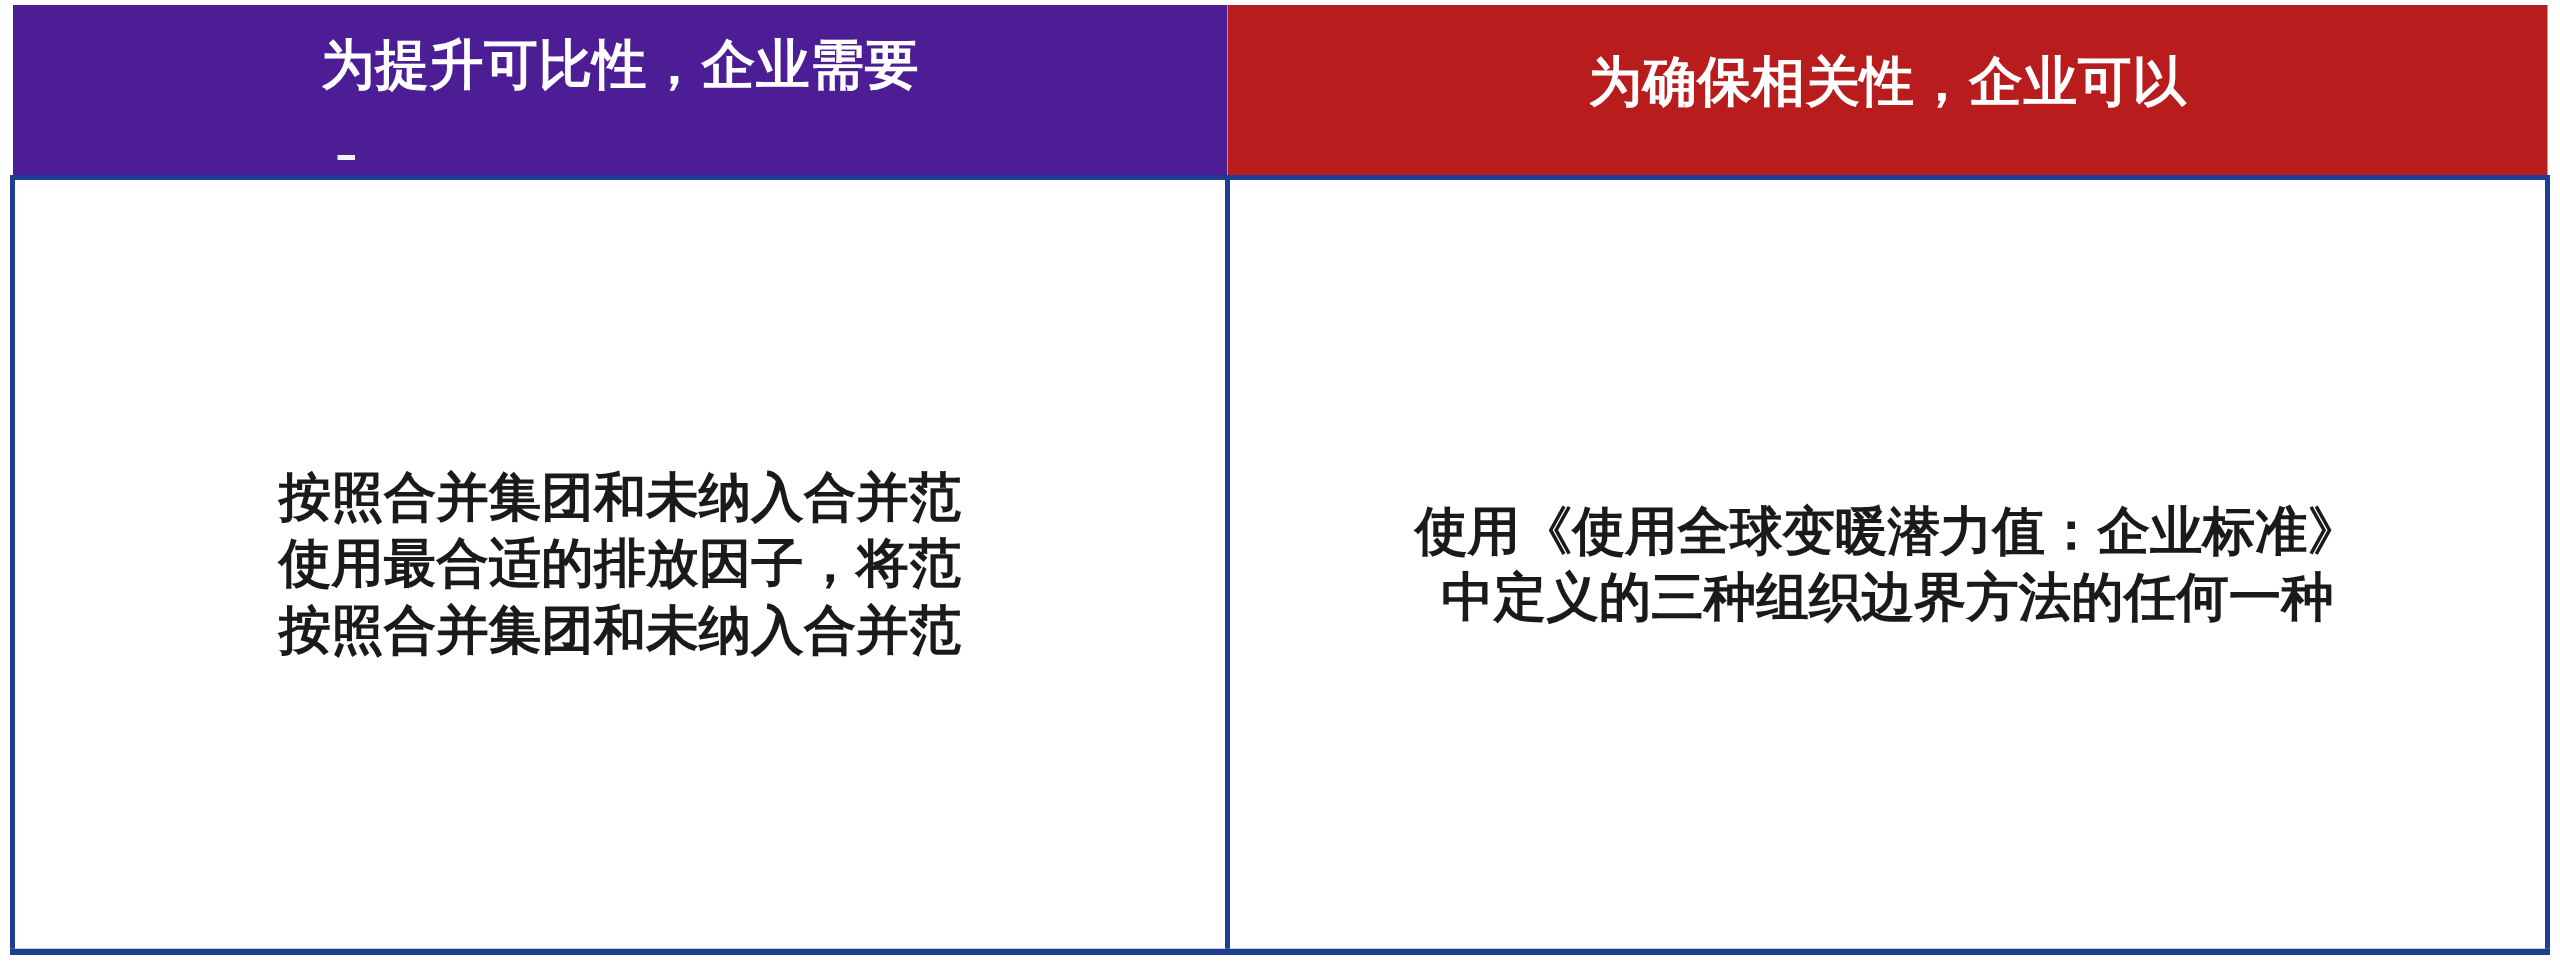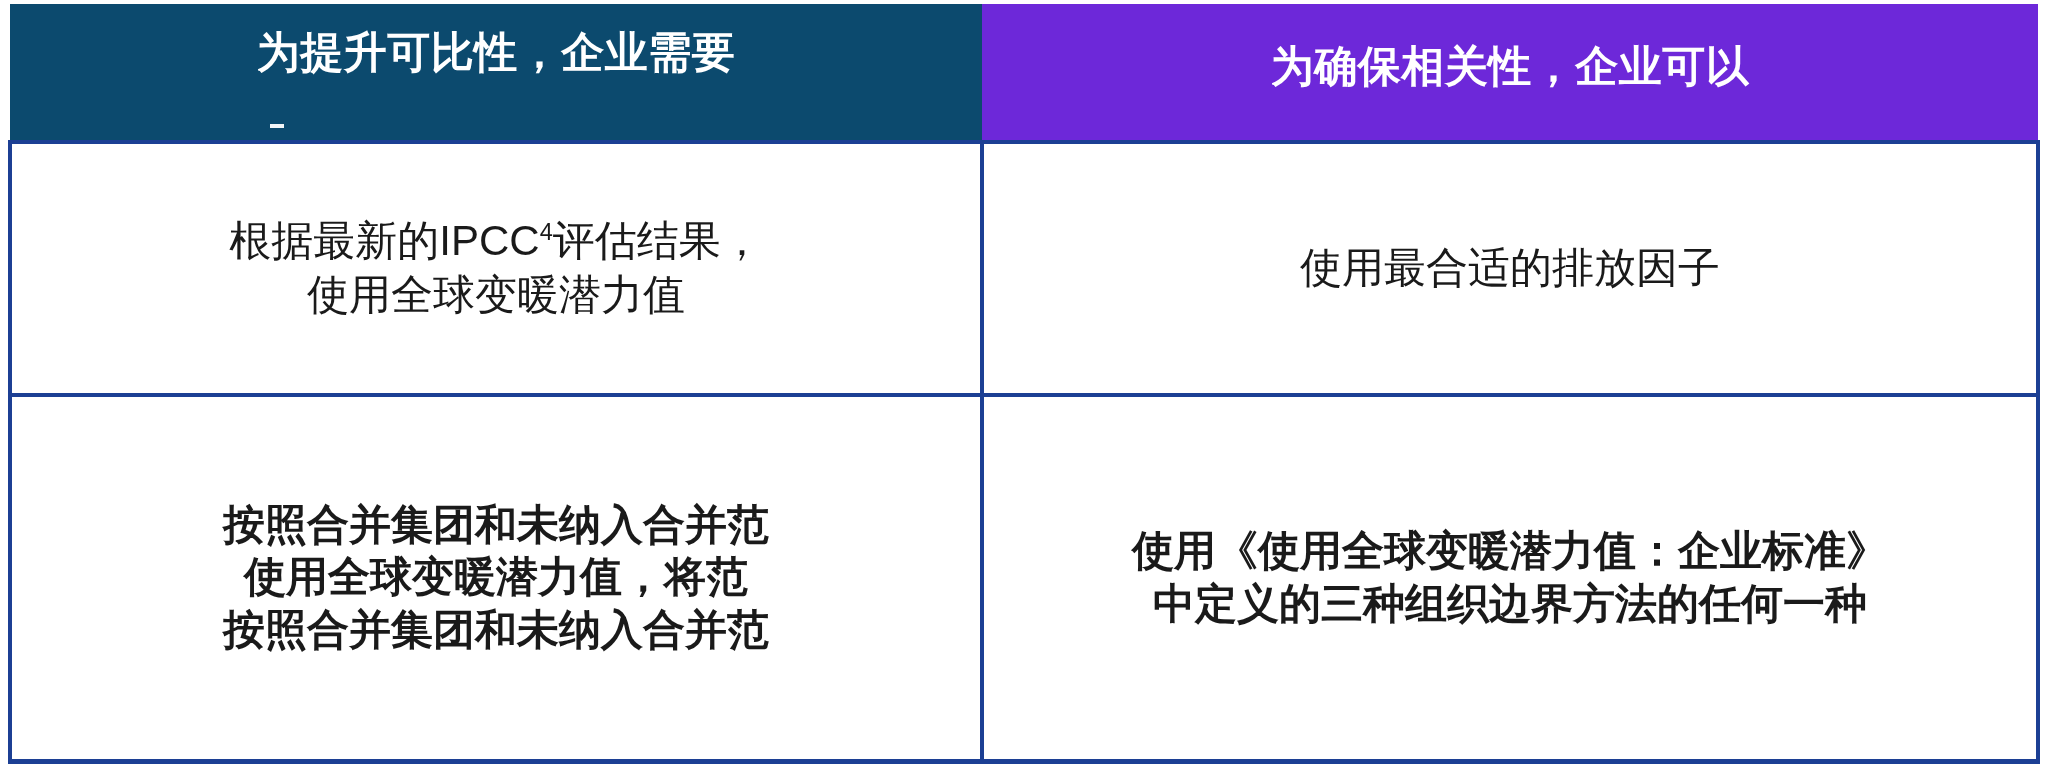--- a/index.html
+++ b/index.html
@@ -47,24 +47,24 @@
 
   
   .hdr-row th {
     height: 138px;
     border-top: none;
     border-left: none;
     border-right: none;
     position: relative;
   }
   .hdr-left {
-    background: #0c4a6e;
+    background: #4c1d95;
   }
   .hdr-right {
-    background: #6d28d9;
+    background: #b91c1c;
   }
   .hdr-left  { border-left: none; }
   .hdr-right { border-right: none; }
 
   .hdr-text {
     position: relative;
     display: block;
     color: #ffffff;
     font-weight: bold;
     font-size: 43px;
@@ -132,38 +132,25 @@
         <th class="hdr-left">
           <span class="hdr-text">为提升可比性，企业需要</span>
           <span class="hdr-tick"></span>
         </th>
         <th class="hdr-right">
           <span class="hdr-text">为确保相关性，企业可以</span>
         </th>
       </tr>
     </thead>
     <tbody>
-      <tr class="row-1">
-        <td class="left-cell">
-          <span class="cell-text">
-            <span class="ln"><span>根据最新的IPCC</span><sup>4</sup><span>评估结果，</span></span>
-            <span class="ln">使用全球变暖潜力值</span>
-          </span>
-        </td>
-        <td class="right-cell">
-          <span class="cell-text">
-            <span class="ln">使用最合适的排放因子</span>
-          </span>
-        </td>
-      </tr>
       <tr class="row-2">
         <td class="left-cell">
           <span class="cell-text">
             <span class="ln">按照合并集团和未纳入合并范</span>
-            <span class="ln">使用全球变暖潜力值，将范</span>
+            <span class="ln">使用最合适的排放因子，将范</span>
             <span class="ln">按照合并集团和未纳入合并范</span>
           </span>
         </td>
         <td class="right-cell">
           <span class="cell-text">
             <span class="ln">使用《使用全球变暖潜力值：企业标准》</span>
             <span class="ln">中定义的三种组织边界方法的任何一种</span>
           </span>
         </td>
       </tr>

